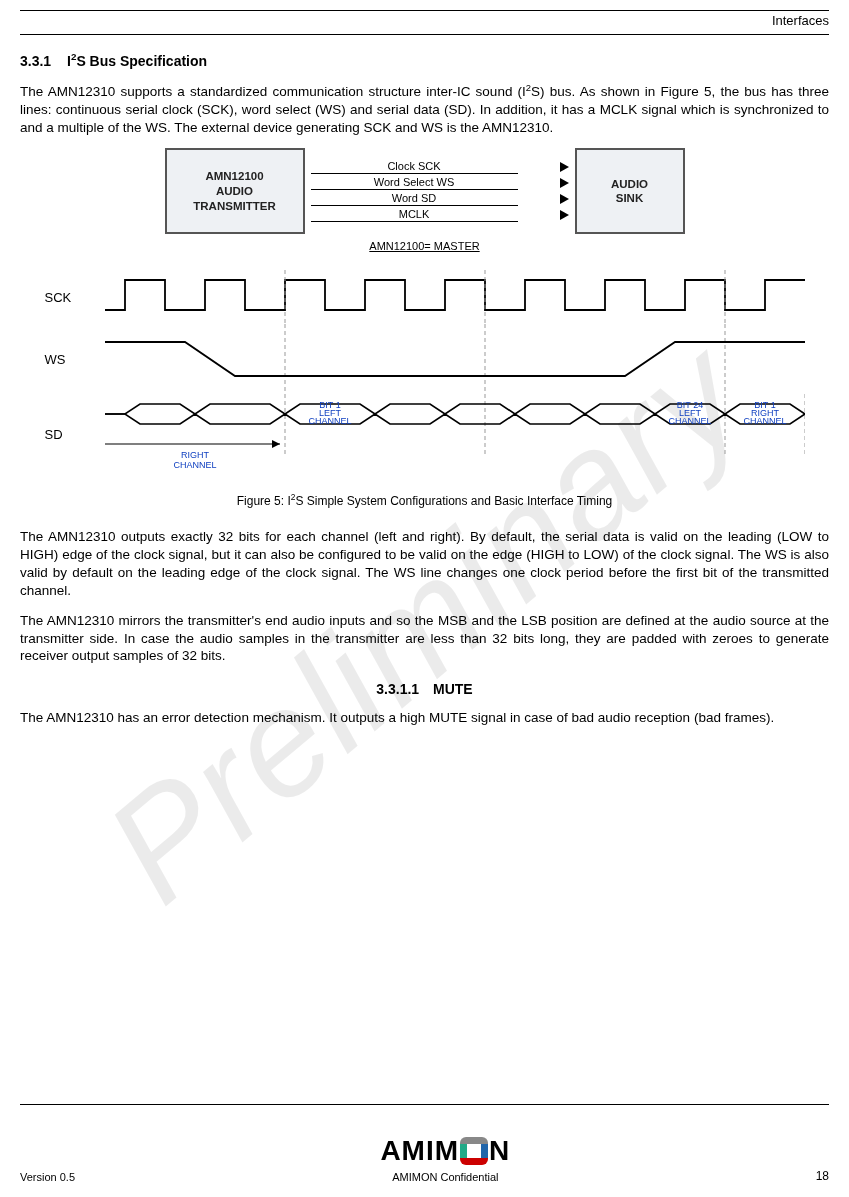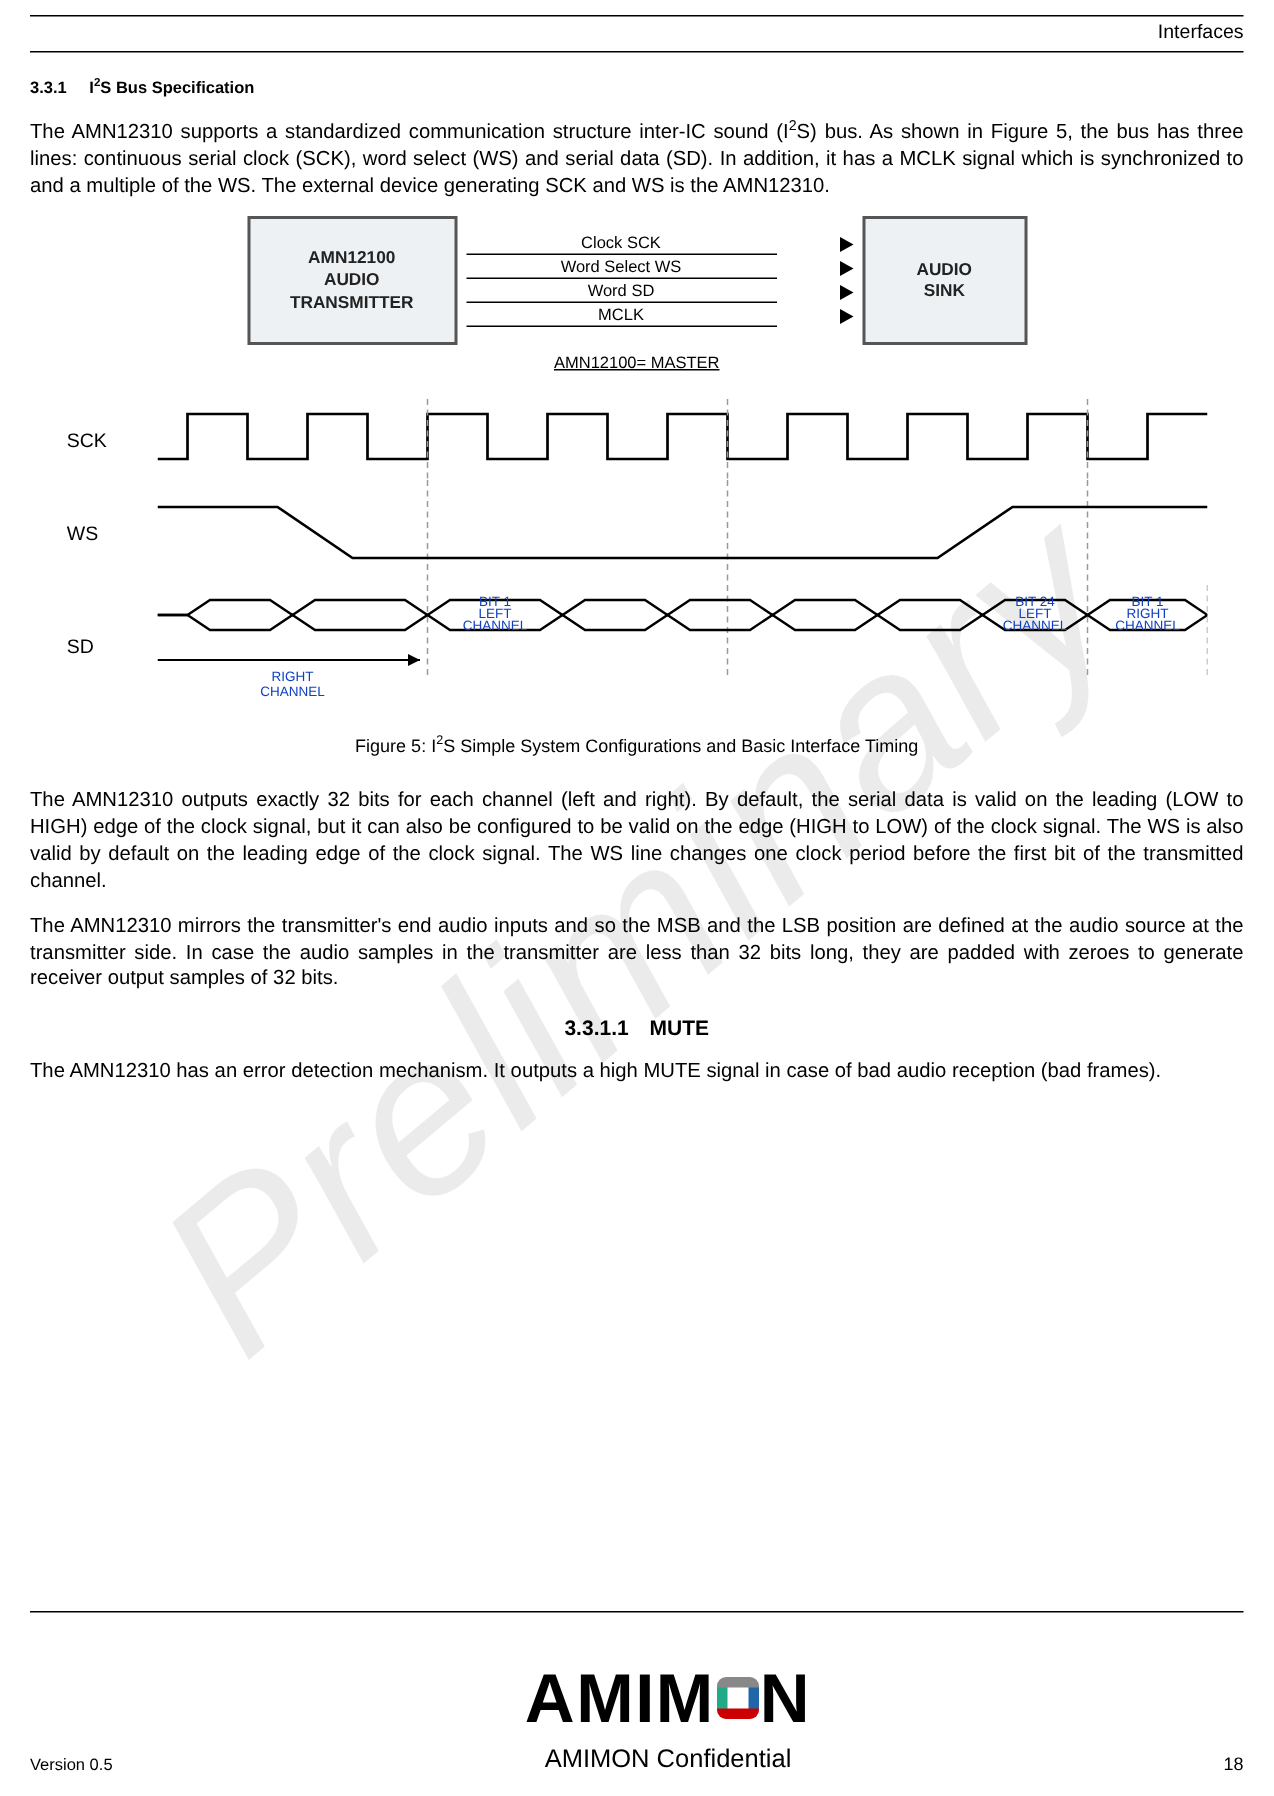--- a/index.html
+++ b/index.html
@@ -10,21 +10,21 @@
       width: 849px;
       height: 1197px;
       position: relative;
       padding: 10px 20px 0 20px;
       color: #000;
     }
     .hr-top { border-top: 1px solid #000; margin-bottom: 2px; }
     .header-right { text-align: right; font-size: 13px; margin-bottom: 6px; }
     .hr-u { border-top: 1px solid #000; margin-bottom: 18px; }
 
-    h3.sec { font-size: 11px; font-weight: bold; margin-bottom: 14px; }
+    h3.sec { font-size: 14px; font-weight: bold; margin-bottom: 14px; }
     h3.sec .num { display:inline-block; margin-right: 12px; }
     h4.sub { font-size: 14px; font-weight: bold; margin: 16px 0 12px 0; text-align: center; }
     h4.sub .num { display:inline-block; margin-right: 10px; }
     sup { font-size: 0.7em; vertical-align: super; line-height: 0; }
 
     p.body { text-align: justify; line-height: 1.32; margin-bottom: 12px; }
 
     .watermark {
       position: absolute;
       left: 50%; top: 52%;
@@ -74,31 +74,31 @@
 
     
     .footer-area {
       position:absolute; left:20px; right:20px; bottom: 14px;
     }
     .hr-b { border-top:1px solid #000; margin-bottom: 30px; }
     .frow { display:flex; align-items:flex-end; justify-content:space-between; }
     .ver { font-size: 11px; }
     .pg { font-size: 12px; }
     .logo-wrap { text-align:center; flex:1; }
-    .logo { font-size: 46px; font-weight: bold; letter-spacing: 1px; display:inline-flex; align-items:center; }
+    .logo { font-size: 28px; font-weight: bold; letter-spacing: 1px; display:inline-flex; align-items:center; }
     .logo .o-sq {
       display:inline-block; width:28px; height:28px; border-radius:6px;
       position:relative; margin: 0 1px;
       background:
         linear-gradient(#888,#888) top/100% 7px no-repeat,
         linear-gradient(#c00,#c00) bottom/100% 7px no-repeat,
         linear-gradient(#2a8,#2a8) left/7px 100% no-repeat,
         linear-gradient(#26a,#26a) right/7px 100% no-repeat;
     }
-    .conf { text-align:center; font-size:17px; margin-top:4px; }
+    .conf { text-align:center; font-size:11px; margin-top:4px; }
   </style>
 </head>
 <body>
 
 <div class="watermark">Preliminary</div>
 
 <div class="hr-top"></div>
 <div class="header-right">Interfaces</div>
 <div class="hr-u"></div>
 

